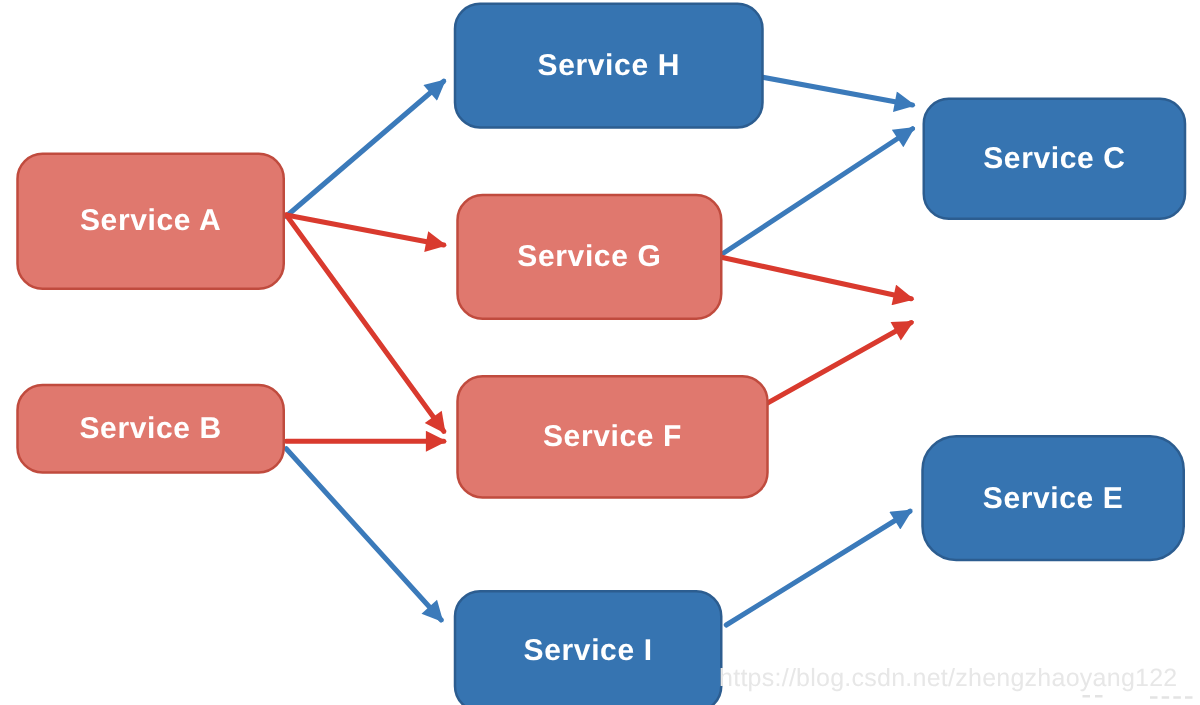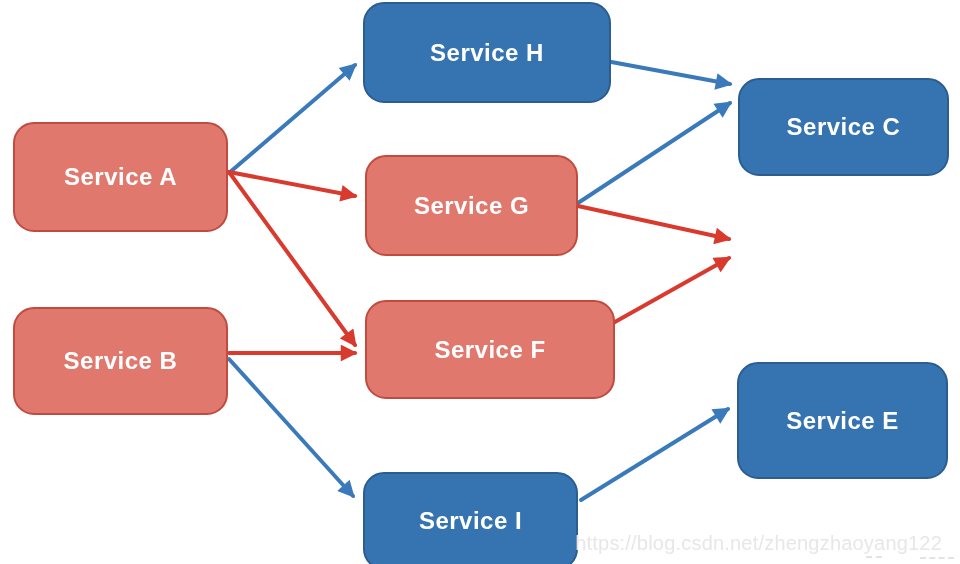--- a/index.html
+++ b/index.html
@@ -54,28 +54,28 @@
   .node.blue {
     background: var(--blue-fill, #3674b1);
     border-color: var(--blue-border, #2c5d90);
   }
   .node.red {
     background: var(--red-fill, #da3b2f);
     border-color: var(--red-border, #bc372a);
   }
 
   #node-a { left: 13px;  top: 122px; width: 215px; height: 110px;  }
-  #node-b { left: 13px;  top: 307px; width: 215px; height: 108px; }
+  #node-b { left: 13px;  top: 307px; width: 215px; height: 72px; }
   #node-h { left: 363px; top: 2px;   width: 248px; height: 101px; }
   #node-g { left: 365px; top: 155px; width: 213px; height: 101px; justify-content: center; }
   #node-f { left: 365px; top: 300px; width: 250px; height: 99px;  }
   #node-i { left: 363px; top: 472px; width: 215px; height: 98px;  }
   #node-c { left: 738px; top: 42px;  width: 211px; height: 98px; margin-top: 36px;  }
   #node-d { left: 737px; top: 193px; width: 212px; height: 103px; }
-  #node-e { left: 737px; top: 362px; width: 211px; height: 117px; }
+  #node-e { left: 737px; top: 348px; width: 211px; height: 101px; border-radius: 28px; }
 
   .watermark {
     position: absolute;
     right: 18px;
     top: 532px;
     font-size: 20px;
     font-weight: 400;
     color: #e7e7e7;
     white-space: nowrap;
     letter-spacing: 0.2px;

